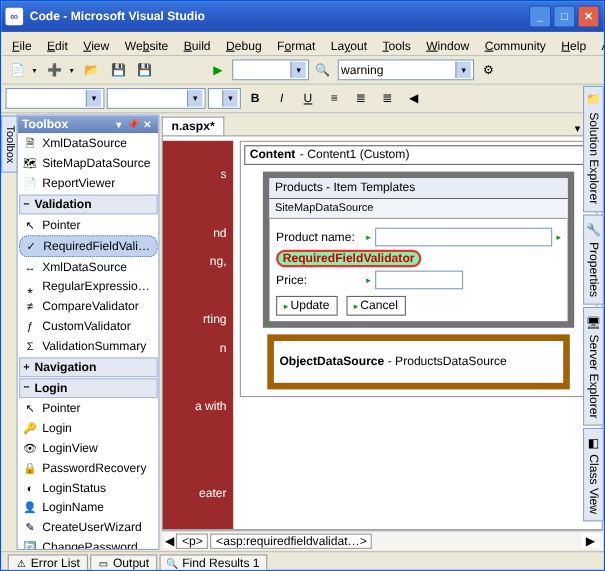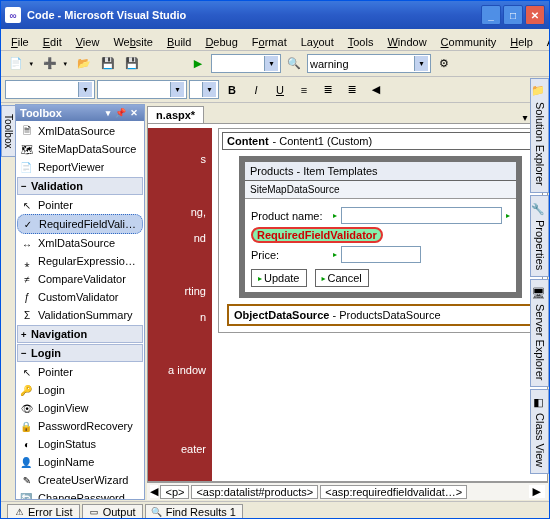--- a/index.html
+++ b/index.html
@@ -49,21 +49,21 @@
 .prod-head{background:#e8ecf4;border-bottom:1px solid #666;padding:3px 5px;font-size:11px}
 .edit-head{background:#f0f3f8;border-bottom:1px solid #999;padding:3px 5px;font-size:10px}
 .prod-body{padding:5px 6px}
 .frow{display:flex;align-items:center;gap:4px;margin:3px 0}
 .frow label{min-width:78px}
 .inp{border:1px solid #7f9db9;background:#fff;height:17px;flex:1}
 .green-glyph{color:#090;font-size:8px}
 .rfv{color:#c00;font-weight:bold;border:2px solid #e3342f;border-radius:8px;padding:0 4px;background:#86efac}
 .btns{display:flex;gap:8px;margin-top:6px}
 .stxt{border:1px solid #666;padding:2px 6px;display:flex;align-items:center;gap:2px}
-.ods{margin:6px 8px;border:2px solid #a16207;padding:3px 5px;font-size:11px}
+.ods{margin:6px 24px;border:6px solid #a16207;padding:13px 5px;font-size:11px}
 .tagbar{height:18px;border-top:1px solid #999;background:#f5f4f0;display:flex;align-items:center;font-size:10px;gap:2px;padding:0 3px}
 .tagbar span{border:1px solid #999;padding:0 4px;background:#fff}
 .right-tabs{position:absolute;right:0;top:78px;width:20px}
 .rt{writing-mode:vertical-rl;background:#e2e7f1;border:1px solid #8ba4cf;padding:6px 2px;margin-bottom:2px;font-size:10px;display:flex;align-items:center;gap:4px}
 .bottom-tabs{height:20px;display:flex;align-items:center;padding:0 6px;gap:2px;border-top:1px solid #c0c0c0}
 .btab{border:1px solid #999;background:#f5f4f0;padding:1px 6px;display:flex;align-items:center;gap:3px;font-size:10px}
 .btab .bic{width:11px;height:11px;font-size:9px;display:flex;align-items:center;justify-content:center}
 </style>
 </head>
 <body>
@@ -241,25 +241,25 @@
       <div class="doc-tab">n.aspx*</div>
       <div class="doc-close">
         <span>▾</span>
         <span>✕</span>
       </div>
     </div>
     <div class="canvas">
       <div class="redbg">
         <div style="color:#fff;padding:18px 6px;text-align:right;line-height:2.4">
           <div>s</div><br>
-          <div>ng,</div>
-          <div>nd</div><br>
+          <div>nd</div>
+          <div>ng,</div><br>
           <div>rting</div>
           <div>n</div><br>
-          <div>a indow</div><br><br>
+          <div>a with</div><br><br>
           <div>eater</div><br>
           
         </div>
       </div>
       <div class="content-pane">
         <div class="smart">
             <b>Content</b>
             <span> - Content1 (Custom)</span>
           </div>
         <div class="prod-box">
@@ -291,21 +291,20 @@
                 </div>
             </div>
           </div>
         </div>
         <div class="ods"><b>ObjectDataSource</b><span> - ProductsDataSource</span></div>
       </div>
     </div>
     <div class="tagbar">
       <span style="border:none;padding:0">◀</span>
       <span>&lt;p&gt;</span>
-      <span>&lt;asp:datalist#products&gt;</span>
       <span>&lt;asp:requiredfieldvalidat…&gt;</span>
       <span style="border:none;margin-left:auto">▶</span>
     </div>
   </div>
 </div>
 
 <div class="right-tabs">
   <div class="rt">
       <span>📁</span>
       <span>Solution Explorer</span>

